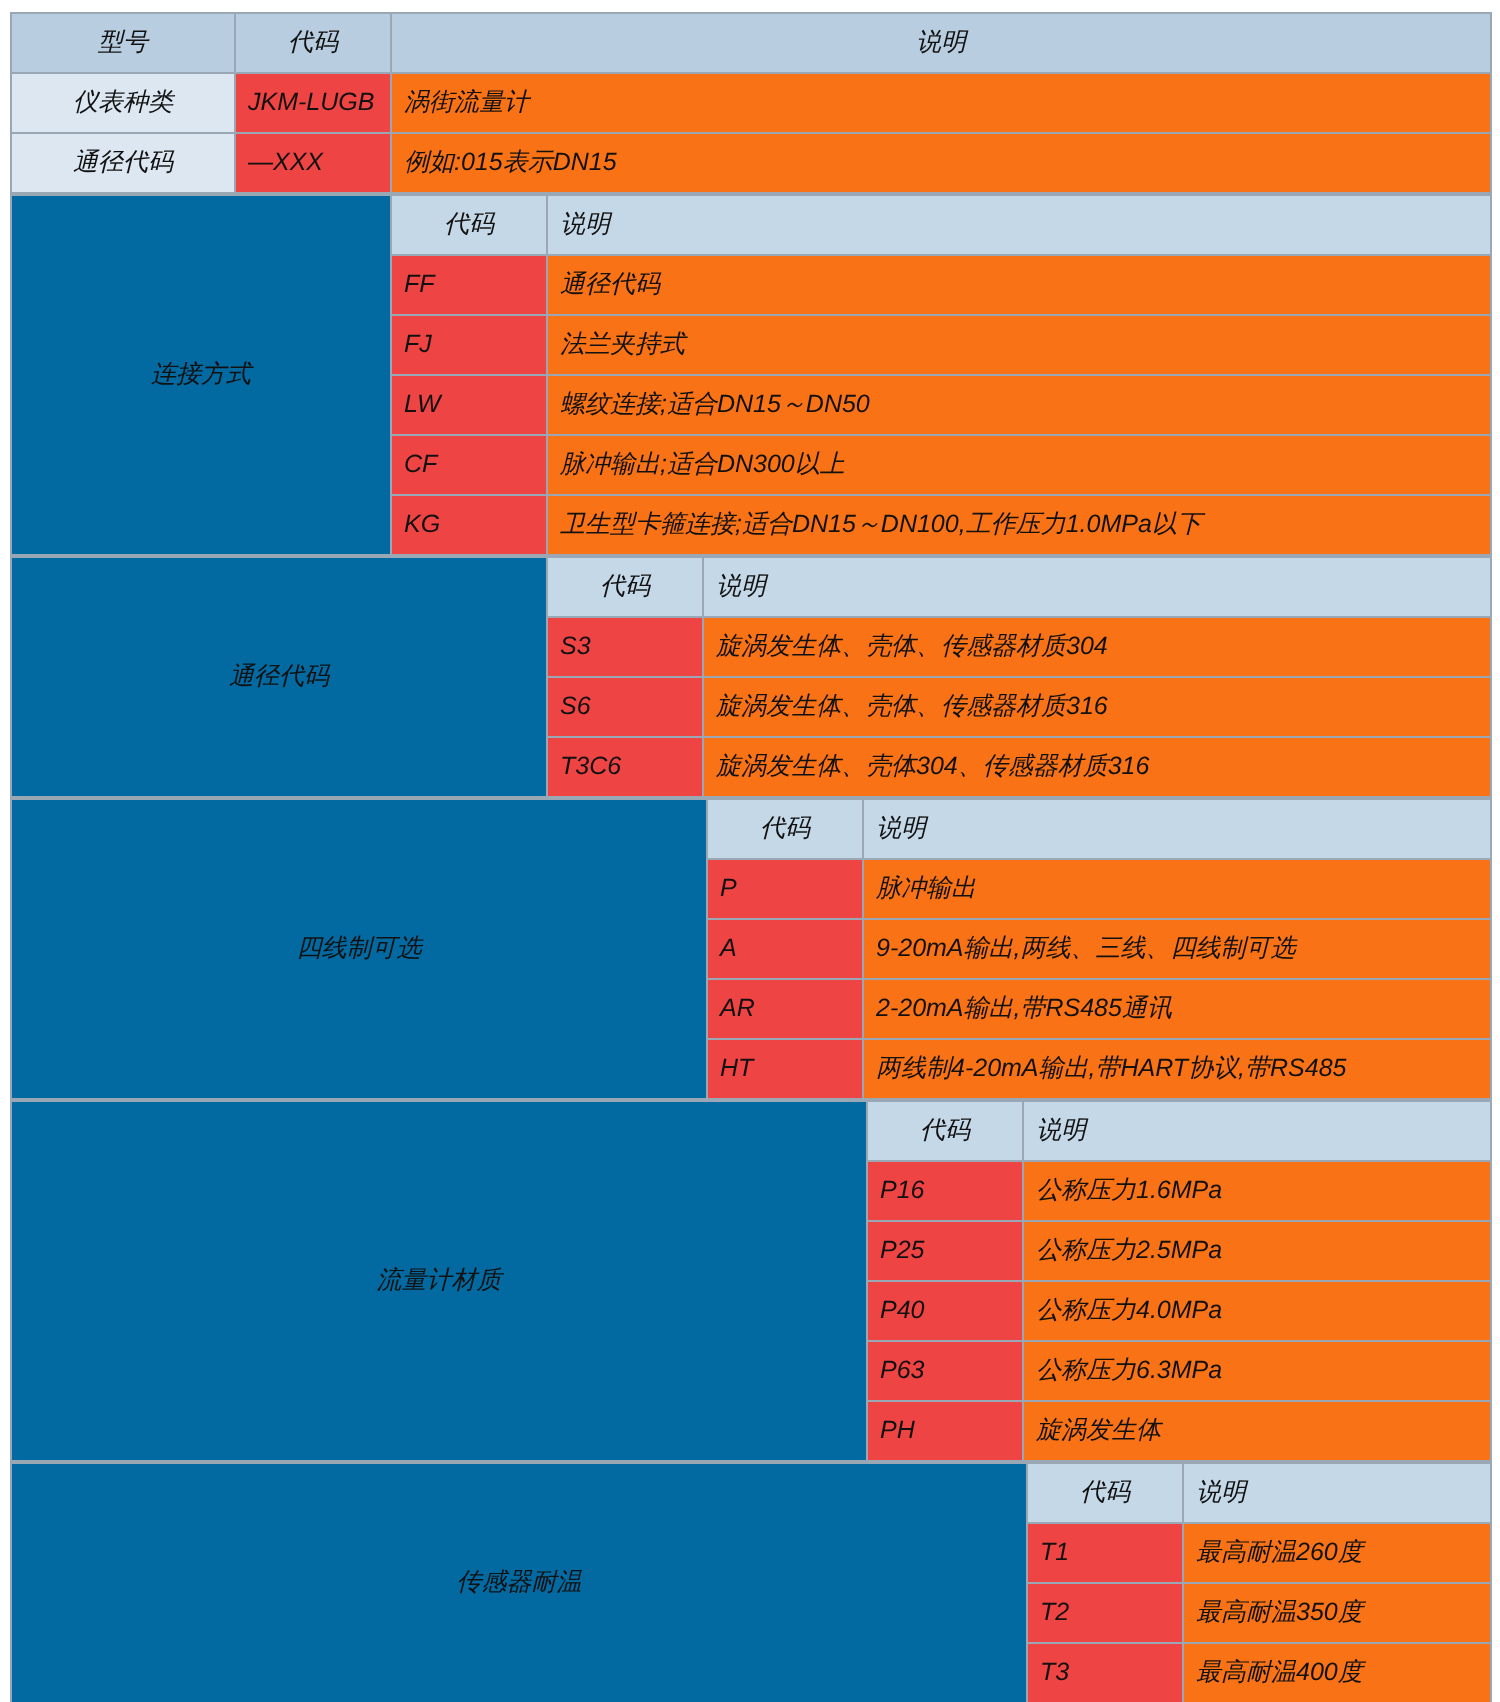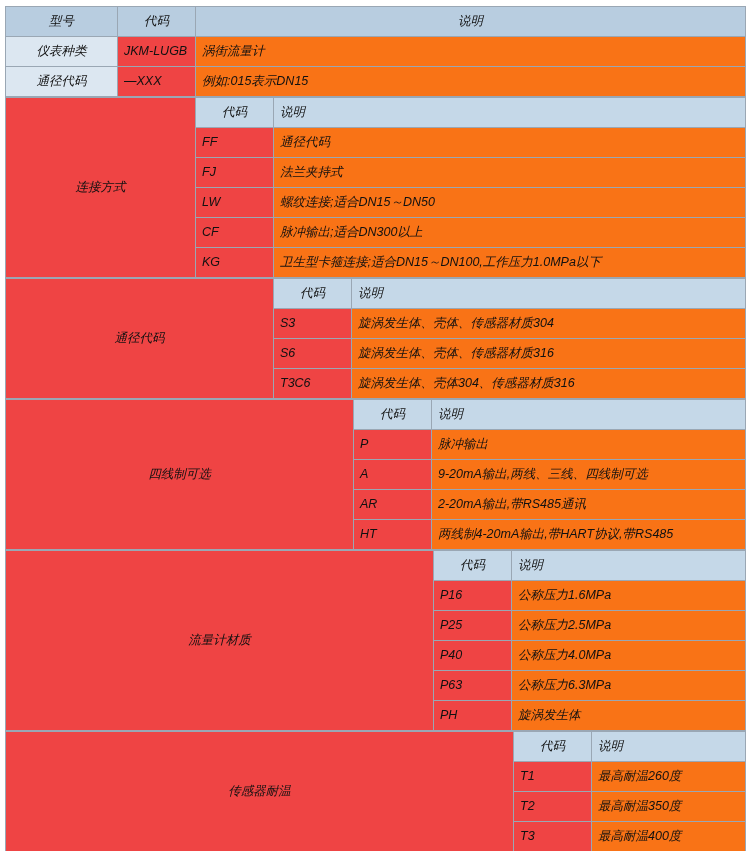--- a/index.html
+++ b/index.html
@@ -43,21 +43,21 @@
   .hdr2 {
     background: #c5d8e8;
     text-align: center;
   }
   .lbl {
     background: #dce7f1;
     text-align: center;
     margin-top: 36px;
   }
   .lbl-tall {
-    background: #ef4444;
+    background: #0369a1;
     text-align: center;
     vertical-align: middle;
   }
   .code {
     background: #ef4444;
     text-align: left;
   }
   .desc {
     background: #f97316;
     text-align: left;

